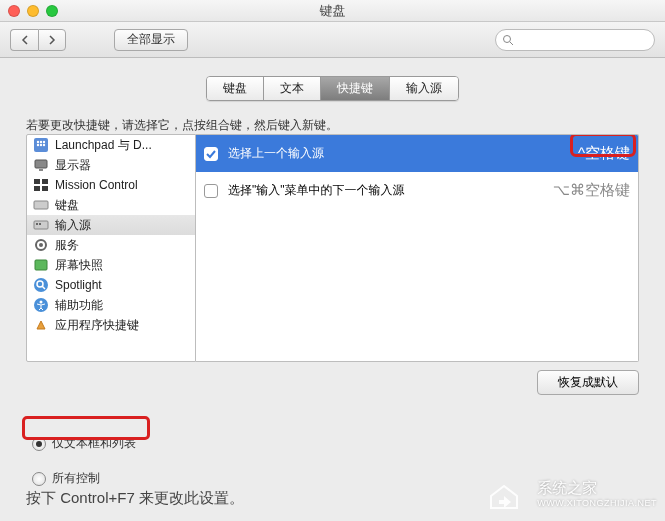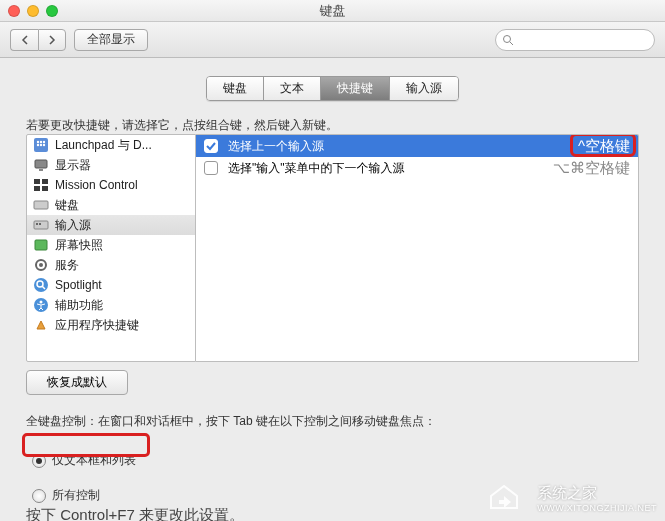--- a/index.html
+++ b/index.html
@@ -9,21 +9,21 @@
 .traffic { display: flex; gap: 7px; }
 .dot { width: 12px; height: 12px; border-radius: 50%; border: 1px solid rgba(0,0,0,.15); }
 .red { background: #ff5f57; } .yellow { background: #febc2e; } .green { background: #28c840; }
 .win-title { position: absolute; left: 50%; transform: translateX(-50%); font-size: 13px; color: #444; }
 
 .toolbar { height: 36px; background: linear-gradient(#f4f4f4,#e2e2e2); border-bottom: 1px solid #bcbcbc; display: flex; align-items: center; padding: 0 10px; gap: 8px; }
 .nav-btns { display: flex; }
 .nav-btn { width: 28px; height: 22px; background: linear-gradient(#fdfdfd,#e6e6e6); border: 1px solid #a8a8a8; display: flex; align-items: center; justify-content: center; font-size: 11px; color: #555; }
 .nav-btn:first-child { border-radius: 4px 0 0 4px; border-right: none; }
 .nav-btn:last-child { border-radius: 0 4px 4px 0; }
-.show-all { height: 22px; padding: 0 12px; background: linear-gradient(#fdfdfd,#e6e6e6); border: 1px solid #a8a8a8; border-radius: 4px; font-size: 12px; color: #333; display: flex; align-items: center; }
+.show-all { height: 22px; padding: 0 12px; background: linear-gradient(#fdfdfd,#e6e6e6); border: 1px solid #a8a8a8; border-radius: 4px; font-size: 12px; color: #333; display: flex; align-items: center; margin-left: 40px; }
 .spacer { flex: 1; }
 .search { width: 160px; height: 22px; border: 1px solid #bbb; border-radius: 11px; background: #fff; display: flex; align-items: center; padding: 0 6px; }
 .search svg { flex-shrink: 0; }
 
 .content { padding: 18px 26px 0; }
 
 .seg-row { display: flex; justify-content: center; margin-bottom: 16px; }
 .seg { display: flex; border: 1px solid #9a9a9a; border-radius: 4px; overflow: hidden; box-shadow: 0 1px 1px rgba(0,0,0,.1); }
 .seg-item { padding: 3px 16px; font-size: 12px; background: linear-gradient(#fff,#eaeaea); border-right: 1px solid #9a9a9a; color: #222; }
 .seg-item:last-child { border-right: none; }
@@ -31,43 +31,43 @@
 
 .hint { font-size: 12px; color: #333; margin-bottom: 0; }
 
 .lists { display: flex; gap: 0; height: 228px; margin-bottom: 8px; }
 .left-list { width: 170px; border: 1px solid #bdbdbd; background: #fff; border-radius: 2px 0 0 2px; overflow: hidden; }
 .right-list { flex: 1; border: 1px solid #bdbdbd; border-left: none; background: #fff; border-radius: 0 2px 2px 0; overflow: hidden; position: relative; }
 .li-row { display: flex; align-items: center; gap: 6px; padding: 2px 6px; height: 20px; font-size: 12px; color: #222; }
 .li-row.sel { background: linear-gradient(#e7e7e7,#dcdcdc); font-weight: 500; }
 .li-icon { width: 16px; height: 16px; display: flex; align-items: center; justify-content: center; flex-shrink: 0; }
 
-.sc-row { display: flex; align-items: center; height: 22px; padding: 0 8px; font-size: 12px; gap: 10px; }
+.sc-row { display: flex; align-items: center; height: 37px; padding: 0 8px; font-size: 12px; gap: 10px; }
 .sc-row.selected { background: #3b7adb; color: #fff; }
 .sc-check { width: 14px; height: 14px; border: 1px solid #999; border-radius: 3px; background: #fff; display: flex; align-items: center; justify-content: center; flex-shrink: 0; }
 .sc-row.selected .sc-check { border-color: #fff; }
 .sc-text { flex: 1; }
 .sc-key { font-size: 15px; color: #888; }
 .sc-row.selected .sc-key { color: #fff; }
 
 .red-box1 { position: absolute; border: 3px solid #d92020; border-radius: 6px; pointer-events: none; }
 
-.restore-row { display: flex; justify-content: flex-start; margin-bottom: 18px; }
+.restore-row { display: flex; justify-content: flex-end; margin-bottom: 18px; }
 .restore-btn { padding: 3px 20px; font-size: 12px; background: linear-gradient(#fdfdfd,#e6e6e6); border: 1px solid #a8a8a8; border-radius: 4px; }
 
 .kb-ctrl { font-size: 12px; color: #333; }
 .radio-group { margin-top: 6px; position: relative; display: inline-block; }
 .radio-row { display: flex; align-items: center; gap: 6px; padding: 16px 10px 2px 6px; font-size: 12px; }
 .radio { width: 14px; height: 14px; border: 1px solid #888; border-radius: 50%; background: radial-gradient(#fff,#ddd); display: flex; align-items: center; justify-content: center; }
 .radio.checked::after { content: ""; width: 6px; height: 6px; background: #333; border-radius: 50%; }
 .red-box2 { position: absolute; top: -3px; left: -4px; right: -4px; height: 24px; border: 3px solid #d92020; border-radius: 5px; pointer-events: none; }
 
 .footnote { font-size: 15px; color: #444; }
 
-.watermark { position: absolute; right: 8px; bottom: 8px; display: flex; align-items: flex-end; gap: 16px; color: #fff; font-size: 15px; opacity: .92; text-shadow: 0 0 3px rgba(0,0,0,.4); }
+.watermark { position: absolute; right: 8px; bottom: 8px; display: flex; align-items: flex-start; gap: 16px; color: #fff; font-size: 15px; opacity: .92; text-shadow: 0 0 3px rgba(0,0,0,.4); }
 .wm-sub { font-size: 9px; letter-spacing: .5px; display: block; }
 .wm-icon { width: 34px; height: 34px; }
 </style>
 </head>
 <body>
 
 <div class="titlebar">
   <div class="traffic">
     <div class="dot red"></div>
     <div class="dot yellow"></div>
@@ -161,33 +161,33 @@
               <rect x="1" y="4" width="14" height="8" rx="1" fill="#ccc" stroke="#888"></rect>
               <rect x="3" y="6" width="2" height="2" fill="#666"></rect>
               <rect x="6" y="6" width="2" height="2" fill="#666"></rect>
             </svg>
           </span>
           <span>输入源</span>
         </div>
       <div class="li-row">
           <span class="li-icon">
             <svg width="16" height="16">
-              <rect x="2" y="3" width="12" height="10" rx="1" fill="#5cb85c" stroke="#3a873a"></rect>
-            </svg>
-          </span>
-          <span>屏幕快照</span>
-        </div>
-      <div class="li-row">
-          <span class="li-icon">
-            <svg width="16" height="16">
               <circle cx="8" cy="8" r="5" fill="none" stroke="#666" stroke-width="2"></circle>
               <circle cx="8" cy="8" r="2" fill="#666"></circle>
             </svg>
           </span>
           <span>服务</span>
+        </div>
+      <div class="li-row">
+          <span class="li-icon">
+            <svg width="16" height="16">
+              <rect x="2" y="3" width="12" height="10" rx="1" fill="#5cb85c" stroke="#3a873a"></rect>
+            </svg>
+          </span>
+          <span>屏幕快照</span>
         </div>
       <div class="li-row">
           <span class="li-icon">
             <svg width="16" height="16">
               <circle cx="8" cy="8" r="7" fill="#4a90d9"></circle>
               <circle cx="7" cy="7" r="3" fill="none" stroke="#fff" stroke-width="1.5"></circle>
               <line x1="9" y1="9" x2="12" y2="12" stroke="#fff" stroke-width="1.5"></line>
             </svg>
           </span>
           <span>Spotlight</span>
@@ -229,21 +229,20 @@
       </div>
       <div class="red-box1" style="top:-2px; right:2px; width:66px; height:24px;"></div>
     </div>
   </div>
 
   <div class="restore-row">
     <div class="restore-btn">恢复成默认</div>
   </div>
 
   <div class="kb-ctrl">
-    <div>全键盘控制：在窗口和对话框中，按下 Tab 键在以下控制之间移动键盘焦点：</div>
     <div class="radio-group">
       <div class="radio-row">
         <div class="radio checked"></div>
         <span>仅文本框和列表</span>
       </div>
       <div class="red-box2"></div>
       <div class="radio-row">
         <div class="radio"></div>
         <span>所有控制</span>
       </div>

